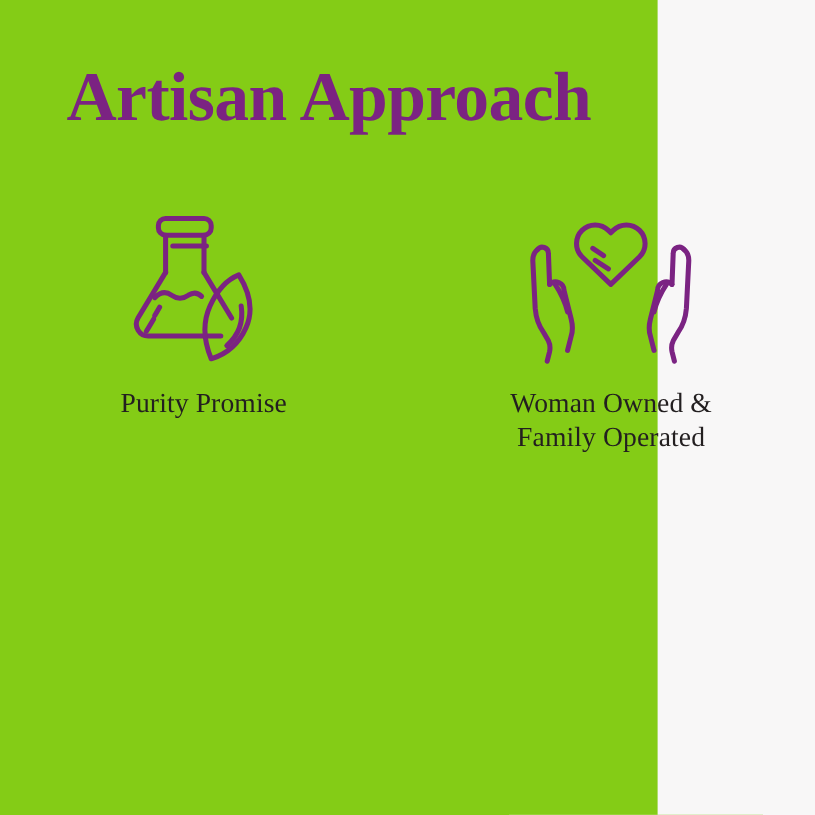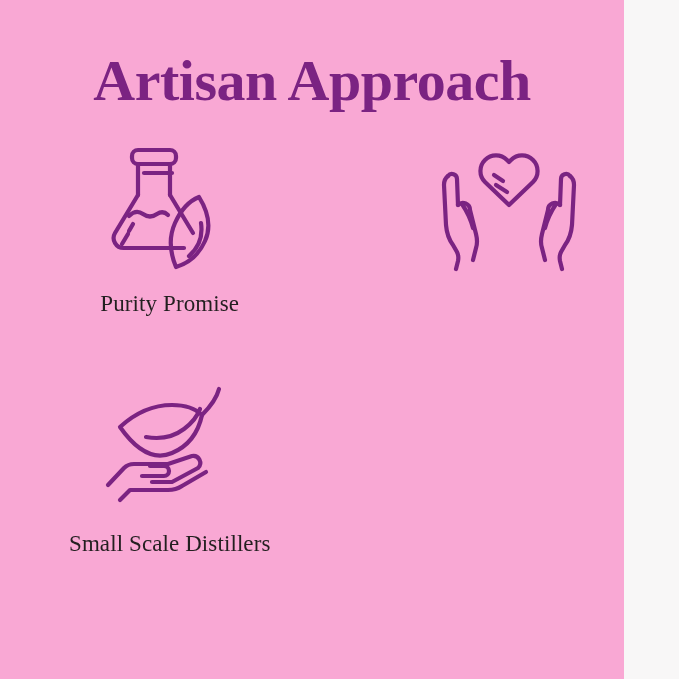--- a/index.html
+++ b/index.html
@@ -7,23 +7,23 @@
     padding: 0;
   }
   body {
     width: 679px;
     height: 679px;
     background: #f8f7f7;
     font-family: "Liberation Serif", "DejaVu Serif", serif;
     overflow: hidden;
   }
   .infographic {
-    width: 624px;
+    width: 548px;
     height: 679px;
-    background: #f9a8d4;
+    background: #84cc16;
     display: flex;
     flex-direction: column;
     align-items: center;
     box-sizing: border-box;
     position: relative;
   }
   .page-title {
     margin: 0;
     padding: 0;
     font-family: "Liberation Serif", "DejaVu Serif", serif;
@@ -34,21 +34,21 @@
     letter-spacing: -0.5px;
     position: absolute;
     top: 52px;
     left: 0;
     right: 0;
     text-align: center;
     white-space: nowrap;
   }
   .feature-grid {
     position: absolute;
-    top: 136px;
+    top: 168px;
     left: 0;
     width: 679px;
     display: grid;
     grid-template-columns: 1fr 1fr;
     grid-template-rows: 230px 230px;
   }
   .feature-cell {
     display: flex;
     flex-direction: column;
     align-items: center;
@@ -130,37 +130,20 @@
 
           <path d="M24 61 a7 7 0 0 1 12 5 l6 24 q2 8 0 14 l-3 12"></path>
           <path d="M28 60 q8 12 11 24"></path>
 
           <path d="M136 32 a5 5 0 0 0 -9 3 l-1 26"></path>
           <path d="M136 32 q4 3 4 9 l-2 40 q-1 12 -7 20 l-4 7 q-2 4 -1 9 l2 8"></path>
           <path d="M126 61 a7 7 0 0 0 -12 5 l-6 24 q-2 8 0 14 l3 12"></path>
           <path d="M122 60 q-8 12 -11 24"></path>
         </svg>
       </div>
+      <div class="feature-label">Woman Owned &amp;
+Family Operated</div>
     </div>
 
-    <div class="feature-cell cell-3">
-      <div class="feature-icon">
-        <svg width="132" height="118" viewBox="0 0 132 118" fill="none" stroke="#7b2382" stroke-width="4.2" stroke-linecap="round" stroke-linejoin="round">
-
-          <path d="M16 40 q24 -22 52 -22 q20 0 30 10 q-6 28 -30 38 q-26 11 -52 -26 z"></path>
-
-          <path d="M98 28 q14 -14 17 -26"></path>
-
-          <path d="M42 50 q22 4 38 -8 q12 -9 16 -20"></path>
-
-          <path d="M4 98 l16 -17 q4 -4 10 -4 h34 l24 -8 a7 7 0 0 1 6 12 l-26 14 h-20"></path>
-
-          <path name="thumb" d="M38 89 h22 a5 5 0 0 0 0 -10 h-14"></path>
-
-          <path d="M16 113 l10 -10 h38 q8 0 14 -4 l24 -14"></path>
-        </svg>
-      </div>
-      <div class="feature-label">Small Scale Distillers</div>
-    </div>
 
 
   </div>
 </div>
 
 </body></html>

